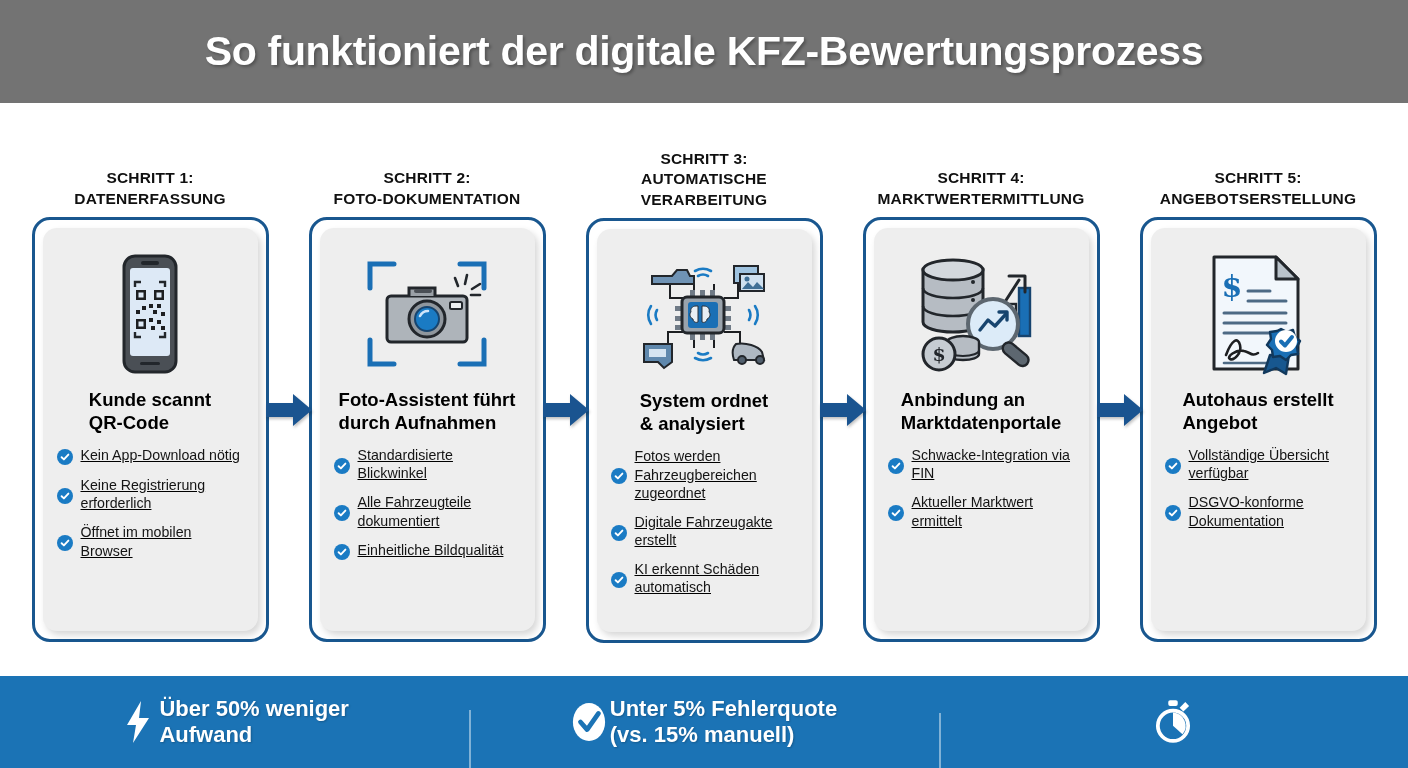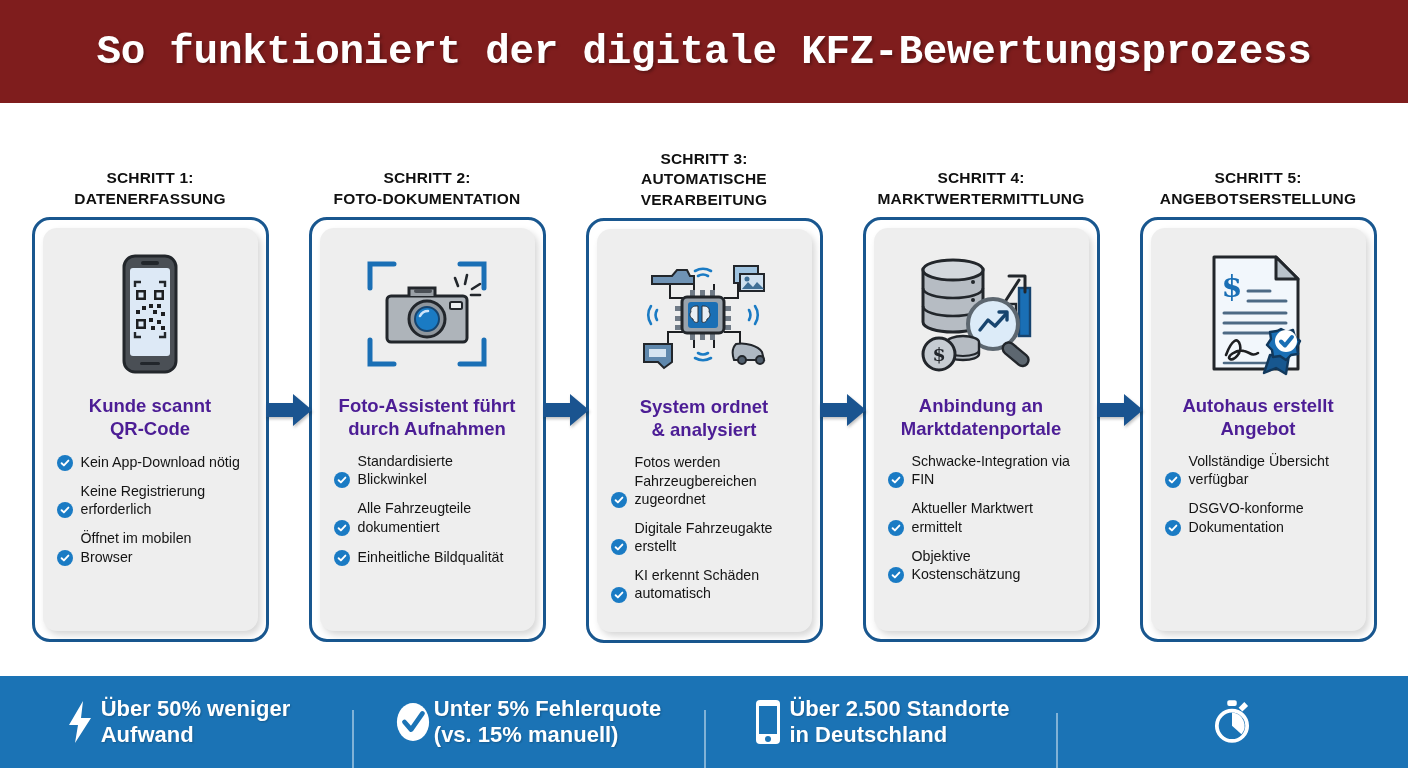--- a/index.html
+++ b/index.html
@@ -7,22 +7,22 @@
     width: 1408px; height: 768px;
     background: #ffffff;
     font-family: "Liberation Sans", sans-serif;
     overflow: hidden;
   }
   .page { position: relative; width: 1408px; height: 768px; background: #fff; }
 
   
   .header {
     position: absolute; left: 0; top: 0; width: 1408px; height: 103px;
-    background: #7f1d1d;
-    display: flex; align-items: center; justify-content: center; font-family: Liberation Mono, monospace;
+    background: #737373;
+    display: flex; align-items: center; justify-content: center;
   }
   .header-title {
     color: #ffffff;
     font-size: 41px;
     font-weight: bold;
     letter-spacing: -0.3px;
     text-shadow: 2px 2px 3px rgba(0,0,0,0.28);
     white-space: nowrap;
   }
 
@@ -64,27 +64,27 @@
     box-shadow: 3px 4px 7px rgba(0,0,0,0.16);
     padding: 10px 12px 14px 12px;
     display: flex; flex-direction: column; align-items: center;
   }
   .card-icon {
     height: 140px; width: 100%;
     display: flex; align-items: center; justify-content: center;
     margin-top: 6px;
   }
   .card-title {
-    margin-top: 10px;
-    font-size: 18.5px; font-weight: bold; color: #4c1d95;
-    text-align: center; line-height: 1.25;
+    margin-top: 4px;
+    font-size: 18.5px; font-weight: bold; color: #000000;
+    line-height: 1.25;
     min-height: 48px;
   }
   .bullets { margin-top: 10px; width: 100%; padding-left: 2px; }
-  .bullet { display: flex; align-items: flex-end; margin-bottom: 11px; }
+  .bullet { display: flex; align-items: center; margin-bottom: 11px; text-decoration: underline; }
   .bullet-check {
     flex: 0 0 auto; width: 16px; height: 16px; border-radius: 50%;
     background: #1a7bc4; margin-right: 8px; margin-top: 3px;
     display: flex; align-items: center; justify-content: center;
   }
   .bullet-check svg { display: block; }
   .bullet-text {
     font-size: 14.2px; color: #141414; line-height: 1.28;
   }
 
@@ -416,28 +416,20 @@
               <span class="bullet-text">Schwacke-Integration via FIN</span>
             </div>
             <div class="bullet">
               <span class="bullet-check">
                   <svg width="10" height="10" viewBox="0 0 10 10">
                     <path d="M1.6 5.2 L3.9 7.4 L8.4 2.6" stroke="#fff" stroke-width="1.9" fill="none" stroke-linecap="round" stroke-linejoin="round"></path>
                   </svg>
                 </span>
               <span class="bullet-text">Aktueller Marktwert ermittelt</span>
             </div>
-            <div class="bullet">
-              <span class="bullet-check">
-                  <svg width="10" height="10" viewBox="0 0 10 10">
-                    <path d="M1.6 5.2 L3.9 7.4 L8.4 2.6" stroke="#fff" stroke-width="1.9" fill="none" stroke-linecap="round" stroke-linejoin="round"></path>
-                  </svg>
-                </span>
-              <span class="bullet-text">Objektive Kostenschätzung</span>
-            </div>
           </div>
         </div>
       </div>
       <div class="arrow" style="right:-43px;">
         <svg width="46" height="34" viewBox="0 0 46 34">
             <path d="M0 10 H27 V1 L46 17 L27 33 V24 H0 Z" fill="#1a5490"></path>
           </svg>
       </div>
     </div>
 
@@ -506,30 +498,20 @@
     <div class="banner-item">
       <span class="banner-icon">
         <svg width="38" height="42" viewBox="0 0 38 42">
             <ellipse cx="19" cy="21" rx="17" ry="20" fill="#ffffff"></ellipse>
             <path d="M10 21 L17 29 L29 12" stroke="#1b73b5" stroke-width="5" fill="none" stroke-linecap="round" stroke-linejoin="round"></path>
           </svg>
       </span>
       <span class="banner-text">Unter 5% Fehlerquote<br>(vs. 15% manuell)</span>
     </div>
 
-    <div class="banner-item">
-      <span class="banner-icon">
-        <svg width="28" height="46" viewBox="0 0 28 46">
-            <rect x="2" y="1" width="24" height="44" rx="4" fill="#ffffff"></rect>
-            <rect x="5" y="7" width="18" height="28" fill="#1b73b5"></rect>
-            <circle cx="14" cy="40" r="3" fill="#1b73b5"></circle>
-          </svg>
-      </span>
-      <span class="banner-text">Über 2.500 Standorte<br>in Deutschland</span>
-    </div>
 
     <div class="banner-item">
       <span class="banner-icon">
         <svg width="38" height="46" viewBox="0 0 38 46">
             <rect x="14" y="0" width="10" height="6" rx="2" fill="#ffffff"></rect>
             <path d="M26 8 l6 -6 l4 4 l-6 6 Z" fill="#ffffff"></path>
             <circle cx="19" cy="27" r="16" fill="none" stroke="#ffffff" stroke-width="4"></circle>
             <path d="M19 27 L19 13 A14 14 0 0 1 29 36 Z" fill="#ffffff"></path>
           </svg>
       </span>

